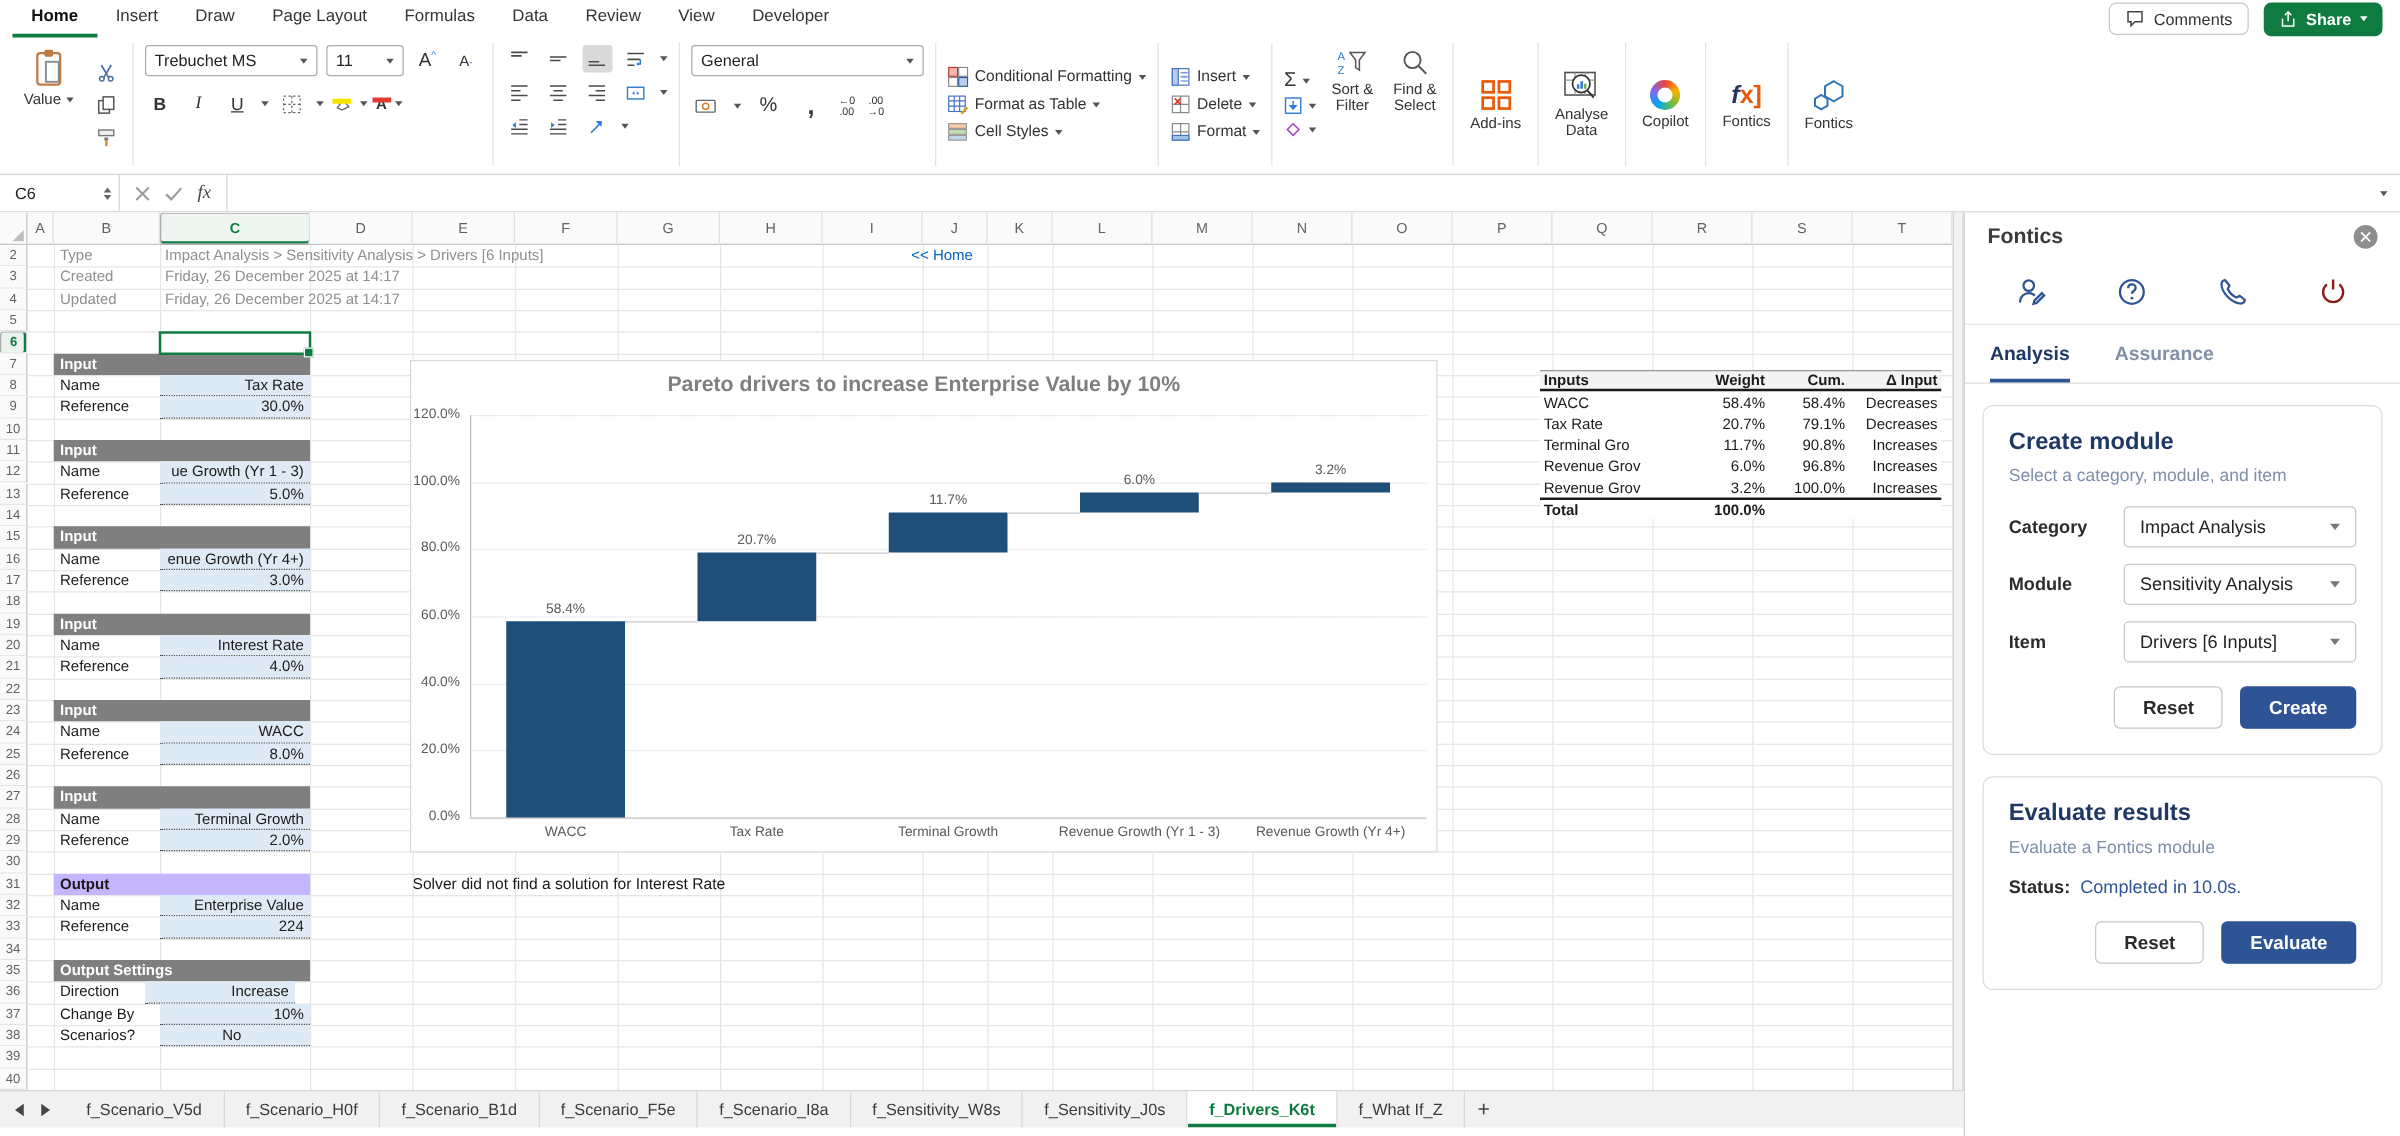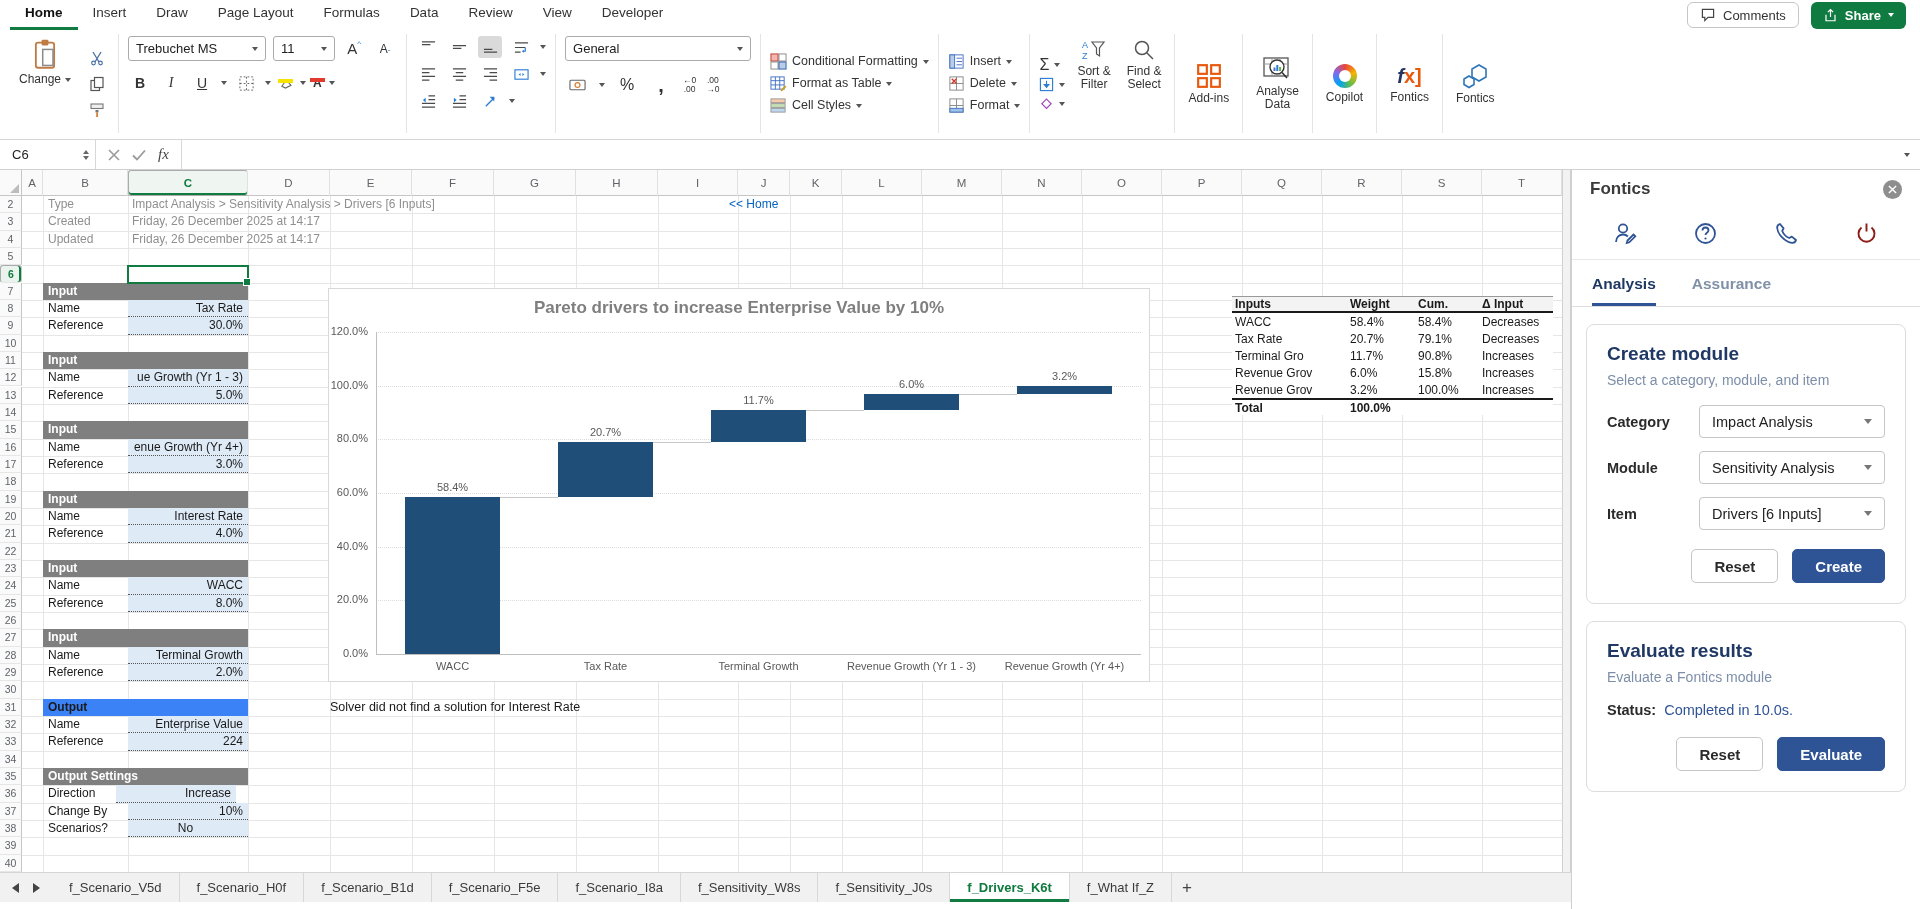--- a/index.html
+++ b/index.html
@@ -59,21 +59,21 @@
   #colheads{position:absolute;left:0;top:0;width:1562px;height:26px;background:#FAFAFA;border-bottom:1px solid #C6C6C6;z-index:3}
   .colh{position:absolute;top:0;height:26px;display:flex;align-items:center;justify-content:center;font-size:11.5px;color:#5F6368;border-right:1px solid #E0E0E0;cursor:pointer}
   .colh.sel{color:#0E7A3D;font-weight:700;background:#EFF5F1;box-shadow:inset 0 -2px 0 #107C41}
   .rnum{position:absolute;left:0;width:22px;display:flex;align-items:center;justify-content:center;font-size:10.5px;color:#5F6368;background:#FAFAFA;border-right:1px solid #C6C6C6;border-bottom:1px solid #E6E6E6;cursor:pointer;z-index:2}
   .rnum.sel{color:#0E7A3D;font-weight:700;background:#EAF3EE;box-shadow:inset -2px 0 0 #107C41}
   .vline{position:absolute;top:26px;height:676px;width:1px;background:#E6E6E6}
   .hline{position:absolute;left:22px;width:1540px;height:1px;background:#E6E6E6}
   .meta-label,.meta-value{position:absolute;font-size:12px;color:#8F8F8F;height:17px;line-height:17px;white-space:nowrap;z-index:2}
   .home-link{position:absolute;font-size:12px;color:#0563C1;height:17px;line-height:17px;cursor:pointer;z-index:2}
   .blk-head{position:absolute;font-size:12px;font-weight:700;color:#fff;background:#7F7F7F;padding-left:5px;line-height:17px;z-index:2}
-  .blk-head.out{background:#3b82f6;color:#1a1a1a}
+  .blk-head.out{background:#c4b5fd;color:#1a1a1a}
   .cell-label{position:absolute;font-size:12px;color:#1a1a1a;height:17px;line-height:17px;white-space:nowrap;z-index:2}
   .cell-value{position:absolute;font-size:12px;color:#1a1a1a;background:#DEEAF6;text-align:right;padding-right:5px;line-height:16px;border-bottom:1px dotted #555;white-space:nowrap;overflow:hidden;z-index:2}
   .solver{position:absolute;font-size:12.5px;color:#1a1a1a;height:17px;line-height:17px;white-space:nowrap;z-index:4}
   #selcell{position:absolute;left:127px;top:95px;width:122px;height:19px;border:2px solid #107C41;z-index:6}
   #selcell::after{content:"";position:absolute;right:-4px;bottom:-4px;width:6px;height:6px;background:#107C41;border:1px solid #fff}
   #vscroll{position:absolute;left:1562px;top:170px;width:9px;height:702px;background:#F2F2F2;border-left:1px solid #D0D0D0;border-right:1px solid #D0D0D0}
 
   
   #chart{position:absolute;left:328px;top:118px;width:822px;height:394px;background:#fff;border:1px solid #D9D9D9;z-index:5}
   .chart-title{position:absolute;top:9px;left:0;width:100%;text-align:center;font-size:17px;font-weight:700;color:#7F7F7F}
@@ -85,21 +85,21 @@
   .blab{position:absolute;width:80px;text-align:center;font-size:11px;color:#595959}
   .xlab{position:absolute;text-align:center;font-size:11px;color:#595959;white-space:nowrap}
   .conn{position:absolute;height:1px;background:#C9C9C9}
 
   
   #wtable{position:absolute;left:1232px;top:126px;z-index:5;background:#fff}
   .trow{display:flex;height:17px;align-items:center}
   .trow.th{background:#F3F3F3;font-weight:700;border-top:1px solid #999;border-bottom:2px solid #1a1a1a}
   .trow.total{border-top:2px solid #1a1a1a;font-weight:700}
   .tc{font-size:12px;color:#1a1a1a;padding:0 3px;white-space:nowrap;overflow:hidden}
-  .tc.r{}
+  .tc.r{text-align:right}
 
   
   #tabbar{position:absolute;left:0;top:872px;width:1571px;height:30px;background:#F1F1F1;border-top:1px solid #D5D5D5;display:flex;align-items:stretch;overflow:hidden}
   #tabnav{display:flex;align-items:center;gap:14px;padding:0 12px}
   .navtri{width:0;height:0;border-top:5px solid transparent;border-bottom:5px solid transparent;cursor:pointer}
   .navtri.prev{border-right:7px solid #444}
   .navtri.next{border-left:7px solid #444}
   .stab{display:flex;align-items:center;padding:0 17px;font-size:13px;color:#3b3b3b;border-right:1px solid #D8D8D8;cursor:pointer;white-space:nowrap}
   .stab.active{background:#fff;color:#0E7A3D;font-weight:700;box-shadow:inset 0 -3px 0 #107C41}
   .plus-btn{display:flex;align-items:center;justify-content:center;width:30px;font-size:17px;color:#444;cursor:pointer}
@@ -165,21 +165,21 @@
 
   <div id="ribbon">
     <div class="rgroup" style="flex-direction:row;gap:10px">
       <div class="big-btn">
         <svg width="28" height="32" viewBox="0 0 24 28">
             <rect x="4" y="4" width="16" height="22" rx="2" fill="#fff" stroke="#C07A44" stroke-width="1.6"></rect>
             <rect x="9" y="1.5" width="6" height="5" rx="1" fill="#C07A44"></rect>
             <rect x="10" y="10" width="9" height="14" fill="#fff" stroke="#8A8A8A" stroke-width="1.3"></rect>
           </svg>
         <span class="lbl">
-            <span>Change</span>
+            <span>Value</span>
             <span class="caret"></span>
           </span>
       </div>
       <div class="stack3">
         <div class="sicon">
             <svg width="16" height="16" viewBox="0 0 16 16">
               <path d="M4 2l6 10M12 2L6 12" stroke="#4A6FA5" stroke-width="1.3" fill="none"></path>
               <circle cx="4.5" cy="13" r="1.8" fill="none" stroke="#4A6FA5" stroke-width="1.2"></circle>
               <circle cx="11.5" cy="13" r="1.8" fill="none" stroke="#4A6FA5" stroke-width="1.2"></circle>
             </svg>
@@ -772,21 +772,21 @@
         </div>
         <div class="trow">
           <div class="tc" style="width: 115px;">Terminal Gro</div>
           <div class="tc r" style="width: 68px;">11.7%</div>
           <div class="tc r" style="width: 64px;">90.8%</div>
           <div class="tc r" style="width: 74px;">Increases</div>
         </div>
         <div class="trow">
           <div class="tc" style="width: 115px;">Revenue Grov</div>
           <div class="tc r" style="width: 68px;">6.0%</div>
-          <div class="tc r" style="width: 64px;">15.8%</div>
+          <div class="tc r" style="width: 64px;">96.8%</div>
           <div class="tc r" style="width: 74px;">Increases</div>
         </div>
         <div class="trow">
           <div class="tc" style="width: 115px;">Revenue Grov</div>
           <div class="tc r" style="width: 68px;">3.2%</div>
           <div class="tc r" style="width: 64px;">100.0%</div>
           <div class="tc r" style="width: 74px;">Increases</div>
         </div>
         <div class="trow total">
           <div class="tc" style="width: 115px;">Total</div>

